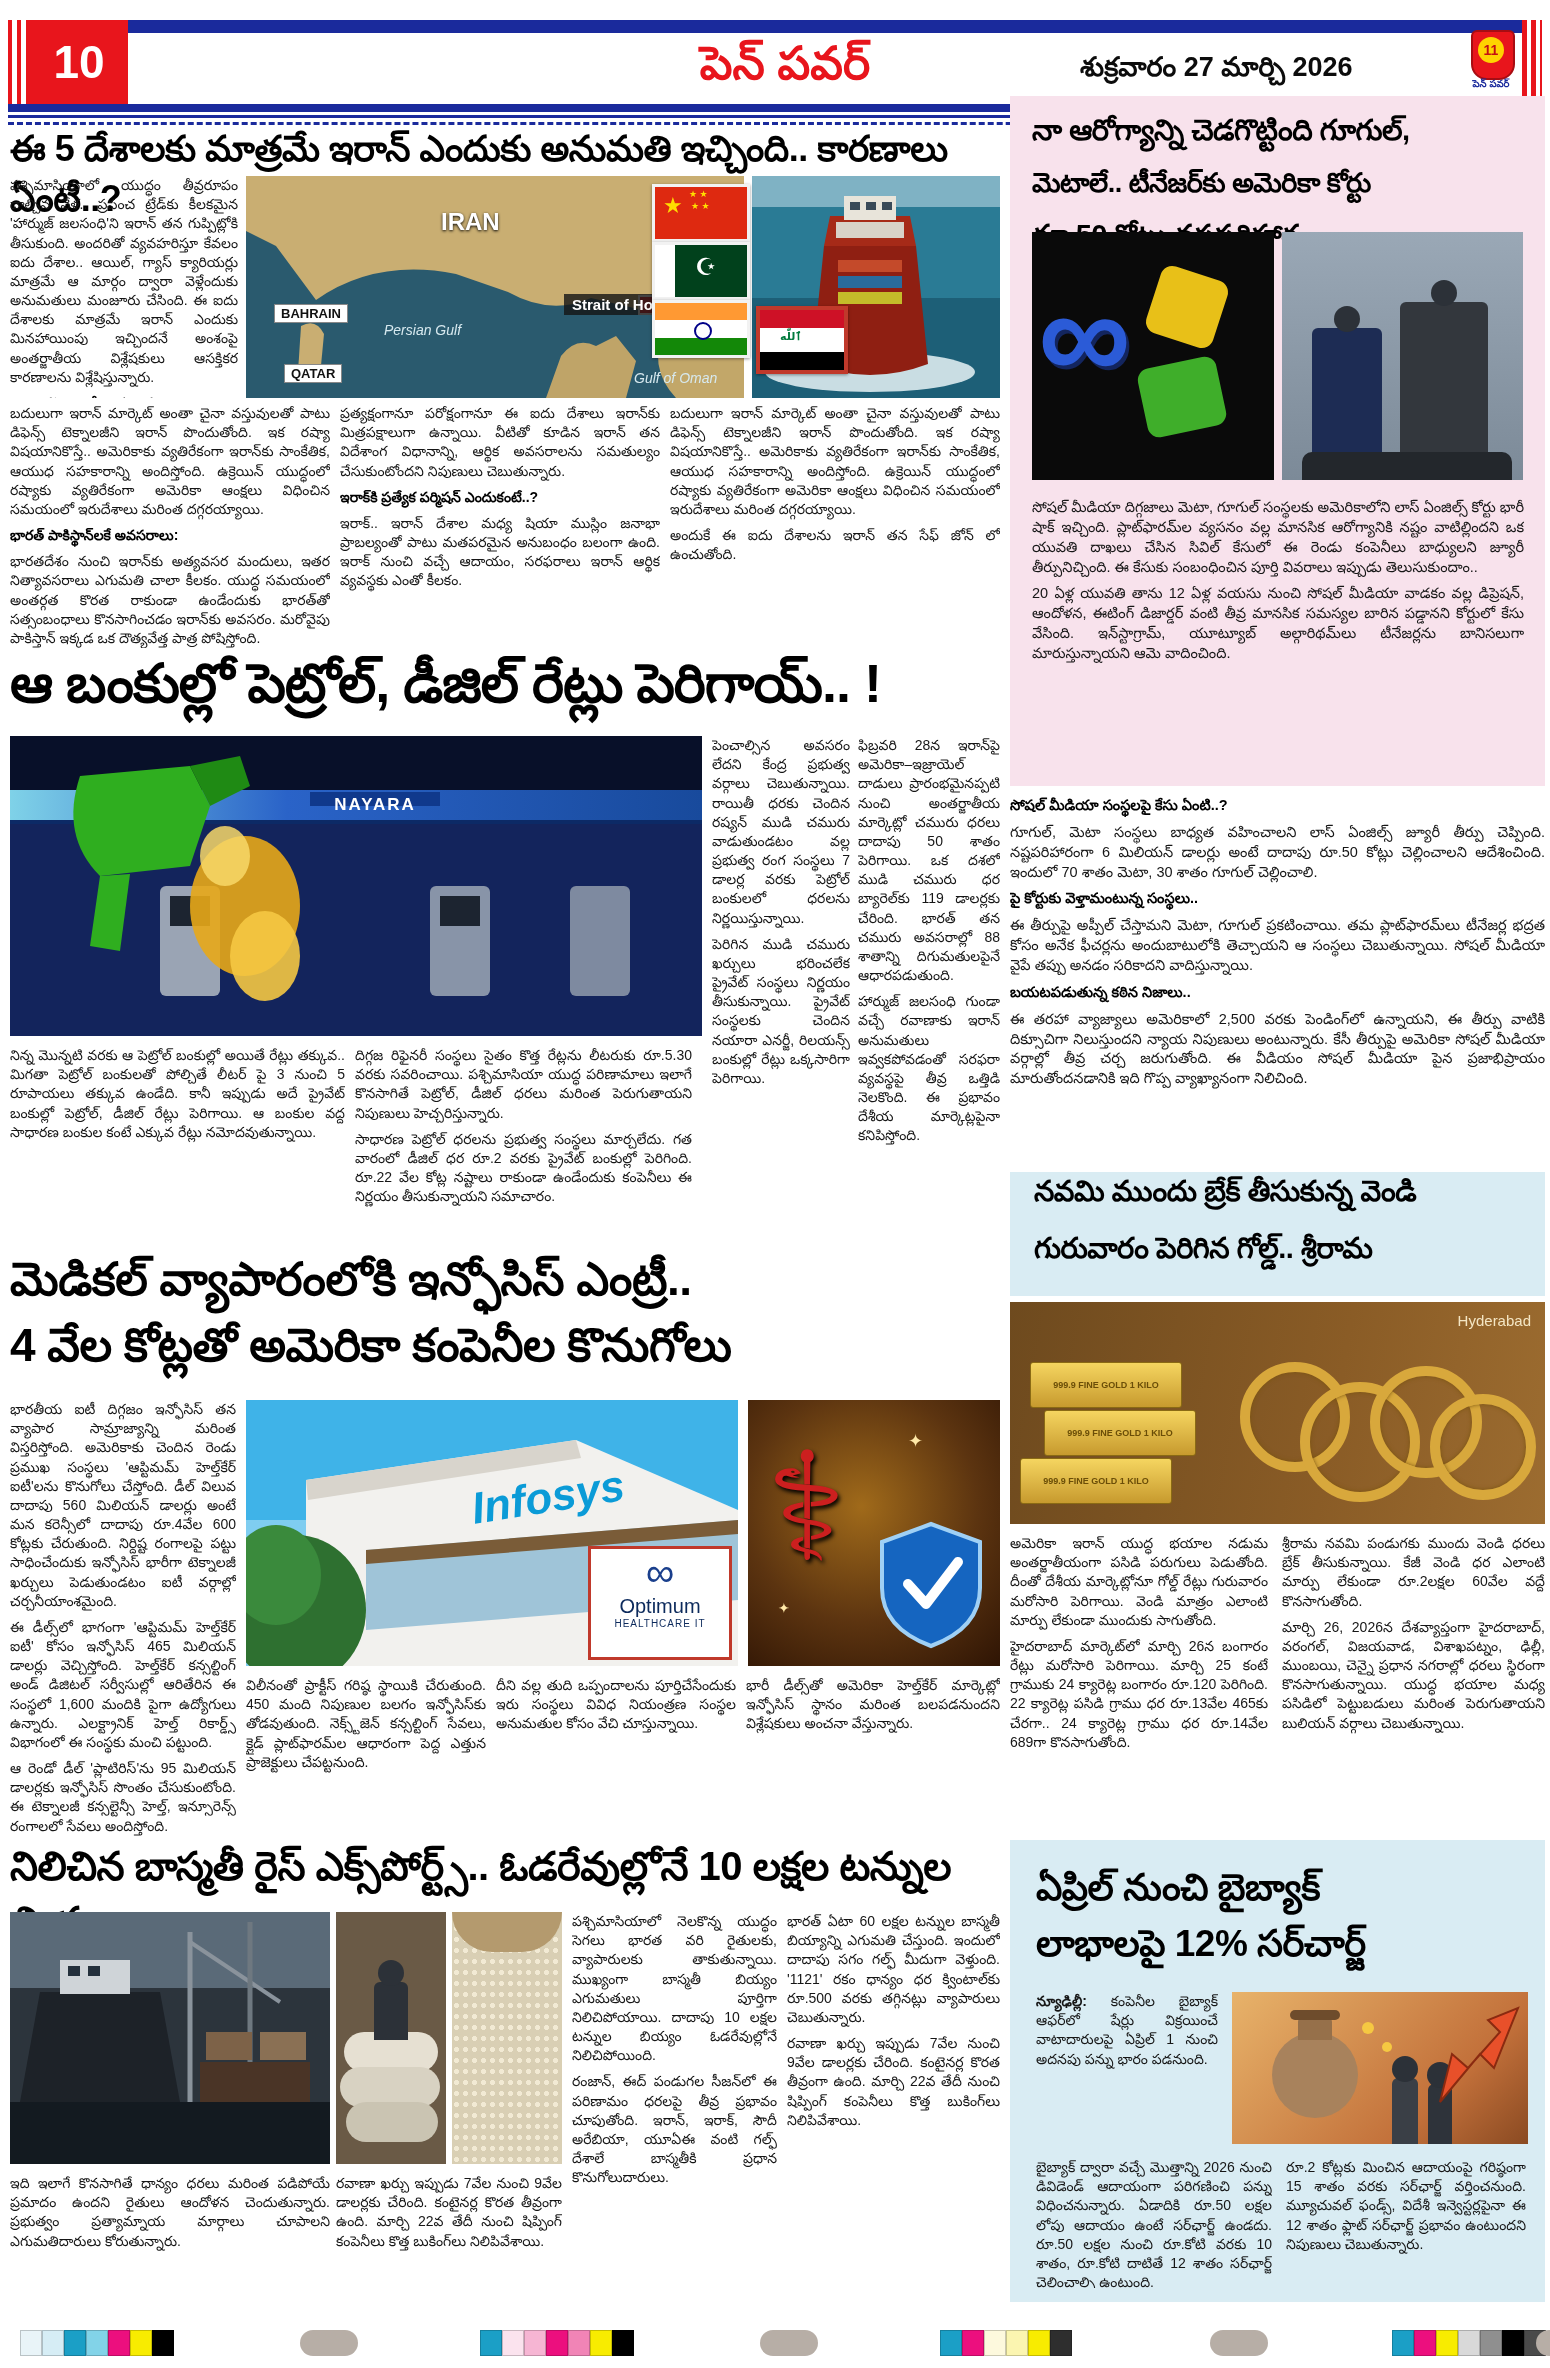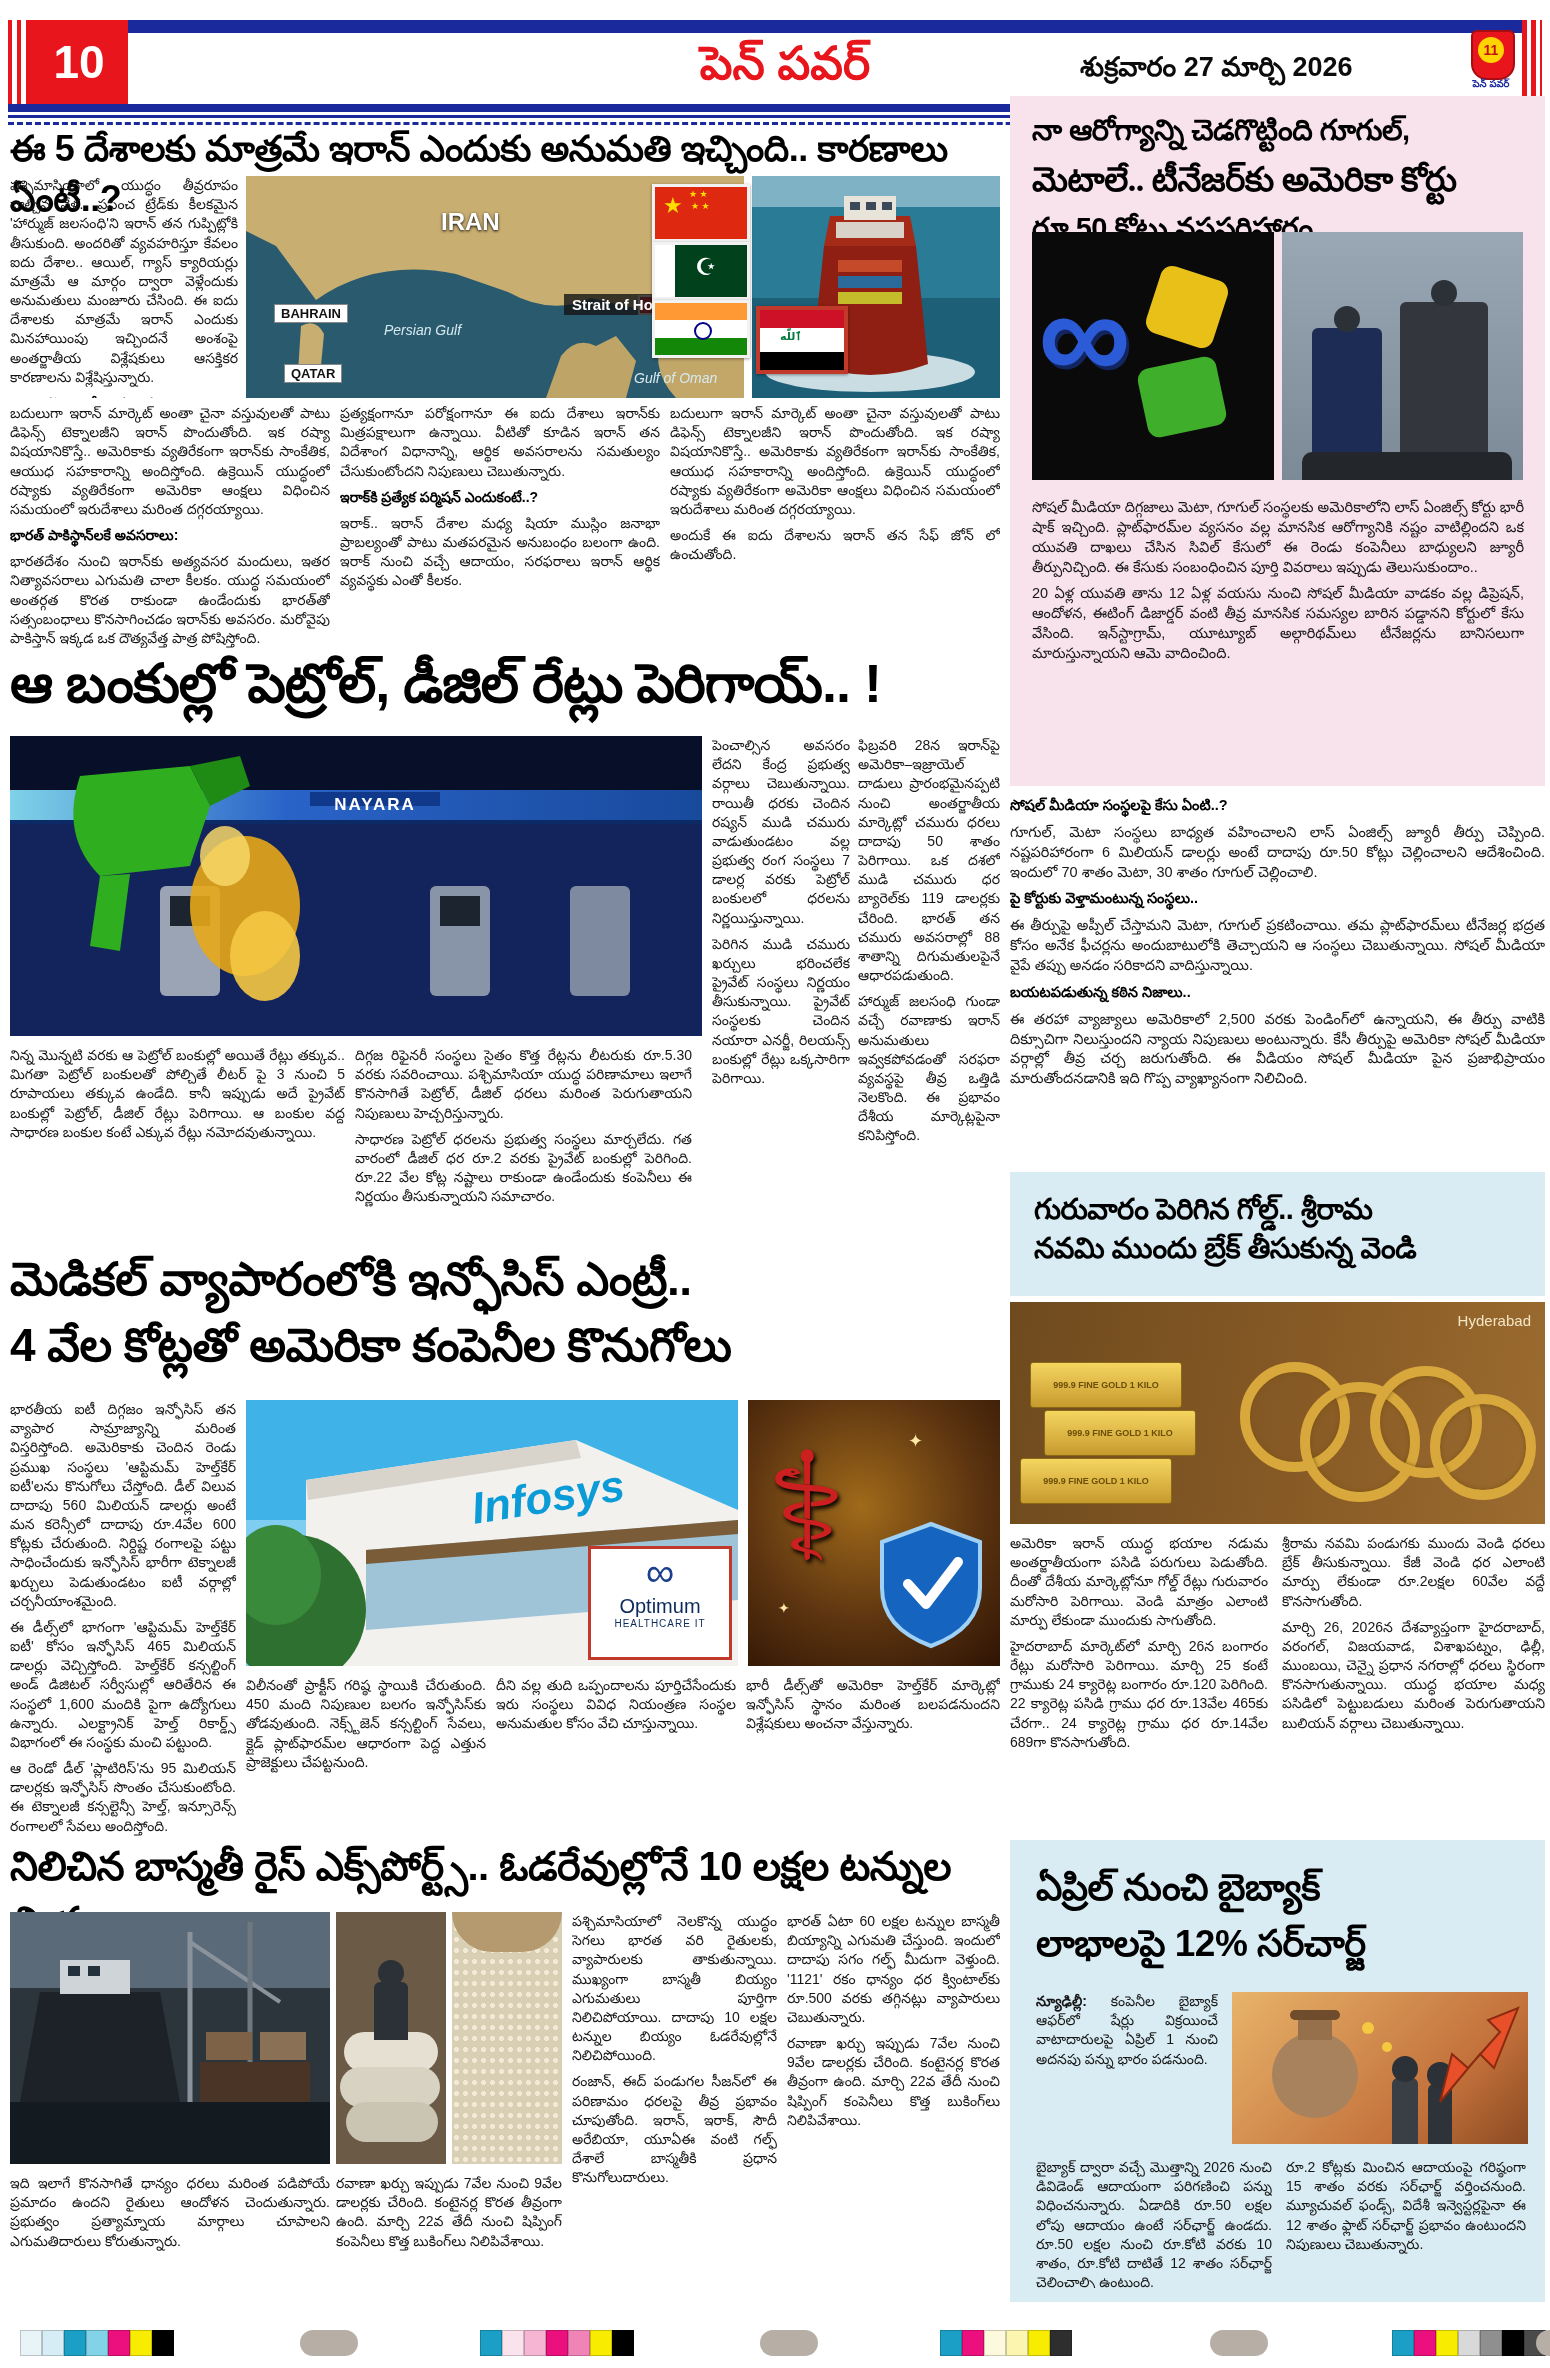--- a/index.html
+++ b/index.html
@@ -252,21 +252,21 @@
 </div>
 <div class="abs bodytxt" style="left:10px;top:2174px;width:320px;height:130px;">
   <p>ఇది ఇలాగే కొనసాగితే ధాన్యం ధరలు మరింత పడిపోయే ప్రమాదం ఉందని రైతులు ఆందోళన చెందుతున్నారు. ప్రభుత్వం ప్రత్యామ్నాయ మార్గాలు చూపాలని ఎగుమతిదారులు కోరుతున్నారు.</p>
 </div>
 <div class="abs bodytxt" style="left:336px;top:2174px;width:226px;height:130px;">
   <p>రవాణా ఖర్చు ఇప్పుడు 7వేల నుంచి 9వేల డాలర్లకు చేరింది. కంటైనర్ల కొరత తీవ్రంగా ఉంది. మార్చి 22వ తేదీ నుంచి షిప్పింగ్ కంపెనీలు కొత్త బుకింగ్‌లు నిలిపివేశాయి.</p>
 </div>
 
 <div class="abs pinkbox" style="left:1010px;top:96px;width:535px;height:690px;">
   <div class="headline" style="margin:16px 22px 0;font-size:29px;line-height:1.3;">నా ఆరోగ్యాన్ని చెడగొట్టింది గూగుల్,</div>
-  <div class="headline" style="margin:8px 22px;font-size:34px;line-height:1.3;font-family:Liberation Serif, serif;">మెటాలే.. టీనేజర్‌కు అమెరికా కోర్టు</div>
+  <div class="headline" style="margin:16px 22px;font-size:27px;line-height:1.3;">మెటాలే.. టీనేజర్‌కు అమెరికా కోర్టు</div>
   <div class="headline" style="margin:0 22px 12px;font-size:29px;line-height:1.3;">రూ.50 కోట్లు నష్టపరిహారం</div>
   <div class="photo" style="left:22px;top:136px;width:242px;height:248px;background:#0a0a0a;">
     <div style="position:absolute;left:120px;top:40px;width:70px;height:70px;background:#e8c018;border-radius:12px;transform:rotate(18deg);"></div>
     <div style="position:absolute;left:110px;top:130px;width:80px;height:70px;background:#3fae2a;border-radius:12px;transform:rotate(-12deg);"></div>
     <div style="position:absolute;left:6px;top:28px;font-size:130px;font-weight:bold;color:#2b5bd7;text-shadow:3px 4px 0 #13255e;">∞</div>
   </div>
   <div class="photo" style="left:272px;top:136px;width:241px;height:248px;background:linear-gradient(#9aa8b6,#7c8a98);">
     <div class="sil" style="left:30px;top:96px;width:70px;height:152px;background:#1d2c54;"></div>
     <div class="sil" style="left:118px;top:70px;width:88px;height:178px;background:#33373d;"></div>
     <div style="position:absolute;left:20px;bottom:0;width:210px;height:28px;background:#23272c;border-radius:10px 10px 0 0;"></div>
@@ -279,22 +279,22 @@
 <div class="abs bodytxt" style="left:1010px;top:796px;width:535px;height:372px;font-size:14.5px;">
   <p class="subhead">సోషల్ మీడియా సంస్థలపై కేసు ఏంటి..?</p>
   <p>గూగుల్, మెటా సంస్థలు బాధ్యత వహించాలని లాస్ ఏంజిల్స్ జ్యూరీ తీర్పు చెప్పింది. నష్టపరిహారంగా 6 మిలియన్ డాలర్లు అంటే దాదాపు రూ.50 కోట్లు చెల్లించాలని ఆదేశించింది. ఇందులో 70 శాతం మెటా, 30 శాతం గూగుల్ చెల్లించాలి.</p>
   <p class="subhead">పై కోర్టుకు వెళ్తామంటున్న సంస్థలు..</p>
   <p>ఈ తీర్పుపై అప్పీల్ చేస్తామని మెటా, గూగుల్ ప్రకటించాయి. తమ ప్లాట్‌ఫారమ్‌లు టీనేజర్ల భద్రత కోసం అనేక ఫీచర్లను అందుబాటులోకి తెచ్చాయని ఆ సంస్థలు చెబుతున్నాయి. సోషల్ మీడియా వైపే తప్పు అనడం సరికాదని వాదిస్తున్నాయి.</p>
   <p class="subhead">బయటపడుతున్న కఠిన నిజాలు..</p>
   <p>ఈ తరహా వ్యాజ్యాలు అమెరికాలో 2,500 వరకు పెండింగ్‌లో ఉన్నాయని, ఈ తీర్పు వాటికి దిక్సూచిగా నిలుస్తుందని న్యాయ నిపుణులు అంటున్నారు. కేసీ తీర్పుపై అమెరికా సోషల్ మీడియా వర్గాల్లో తీవ్ర చర్చ జరుగుతోంది. ఈ వీడియం సోషల్ మీడియా పైన ప్రజాభిప్రాయం మారుతోందనడానికి ఇది గొప్ప వ్యాఖ్యానంగా నిలిచింది.</p>
 </div>
 
 <div class="abs bluebox" style="left:1010px;top:1172px;width:535px;height:124px;">
+  <div class="headline" style="margin:0 24px;font-size:29px;line-height:1.35;">నవమి ముందు బ్రేక్ తీసుకున్న వెండి</div>
   <div class="headline" style="margin:18px 24px 0;font-size:29px;line-height:1.35;">గురువారం పెరిగిన గోల్డ్.. శ్రీరామ</div>
-  <div class="headline" style="margin:0 24px;font-size:29px;line-height:1.35;">నవమి ముందు బ్రేక్ తీసుకున్న వెండి</div>
 </div>
 <div class="photo" style="left:1010px;top:1302px;width:535px;height:222px;background:linear-gradient(100deg,#6e4a1e,#8a5c26 60%,#9c6c30);">
   <div class="goldbar" style="position:absolute;left:20px;top:60px;width:150px;height:44px;font-size:9px;">999.9 FINE GOLD 1 KILO</div>
   <div class="goldbar" style="position:absolute;left:34px;top:108px;width:150px;height:44px;font-size:9px;">999.9 FINE GOLD 1 KILO</div>
   <div class="goldbar" style="position:absolute;left:10px;top:156px;width:150px;height:44px;font-size:9px;">999.9 FINE GOLD 1 KILO</div>
   <div class="ring" style="left:230px;top:60px;width:90px;height:90px;"></div>
   <div class="ring" style="left:290px;top:80px;width:100px;height:100px;"></div>
   <div class="ring" style="left:360px;top:64px;width:92px;height:92px;"></div>
   <div class="ring" style="left:420px;top:92px;width:86px;height:86px;"></div>
   <div style="position:absolute;right:14px;top:10px;color:#f4e6c4;font-size:15px;">Hyderabad</div>

